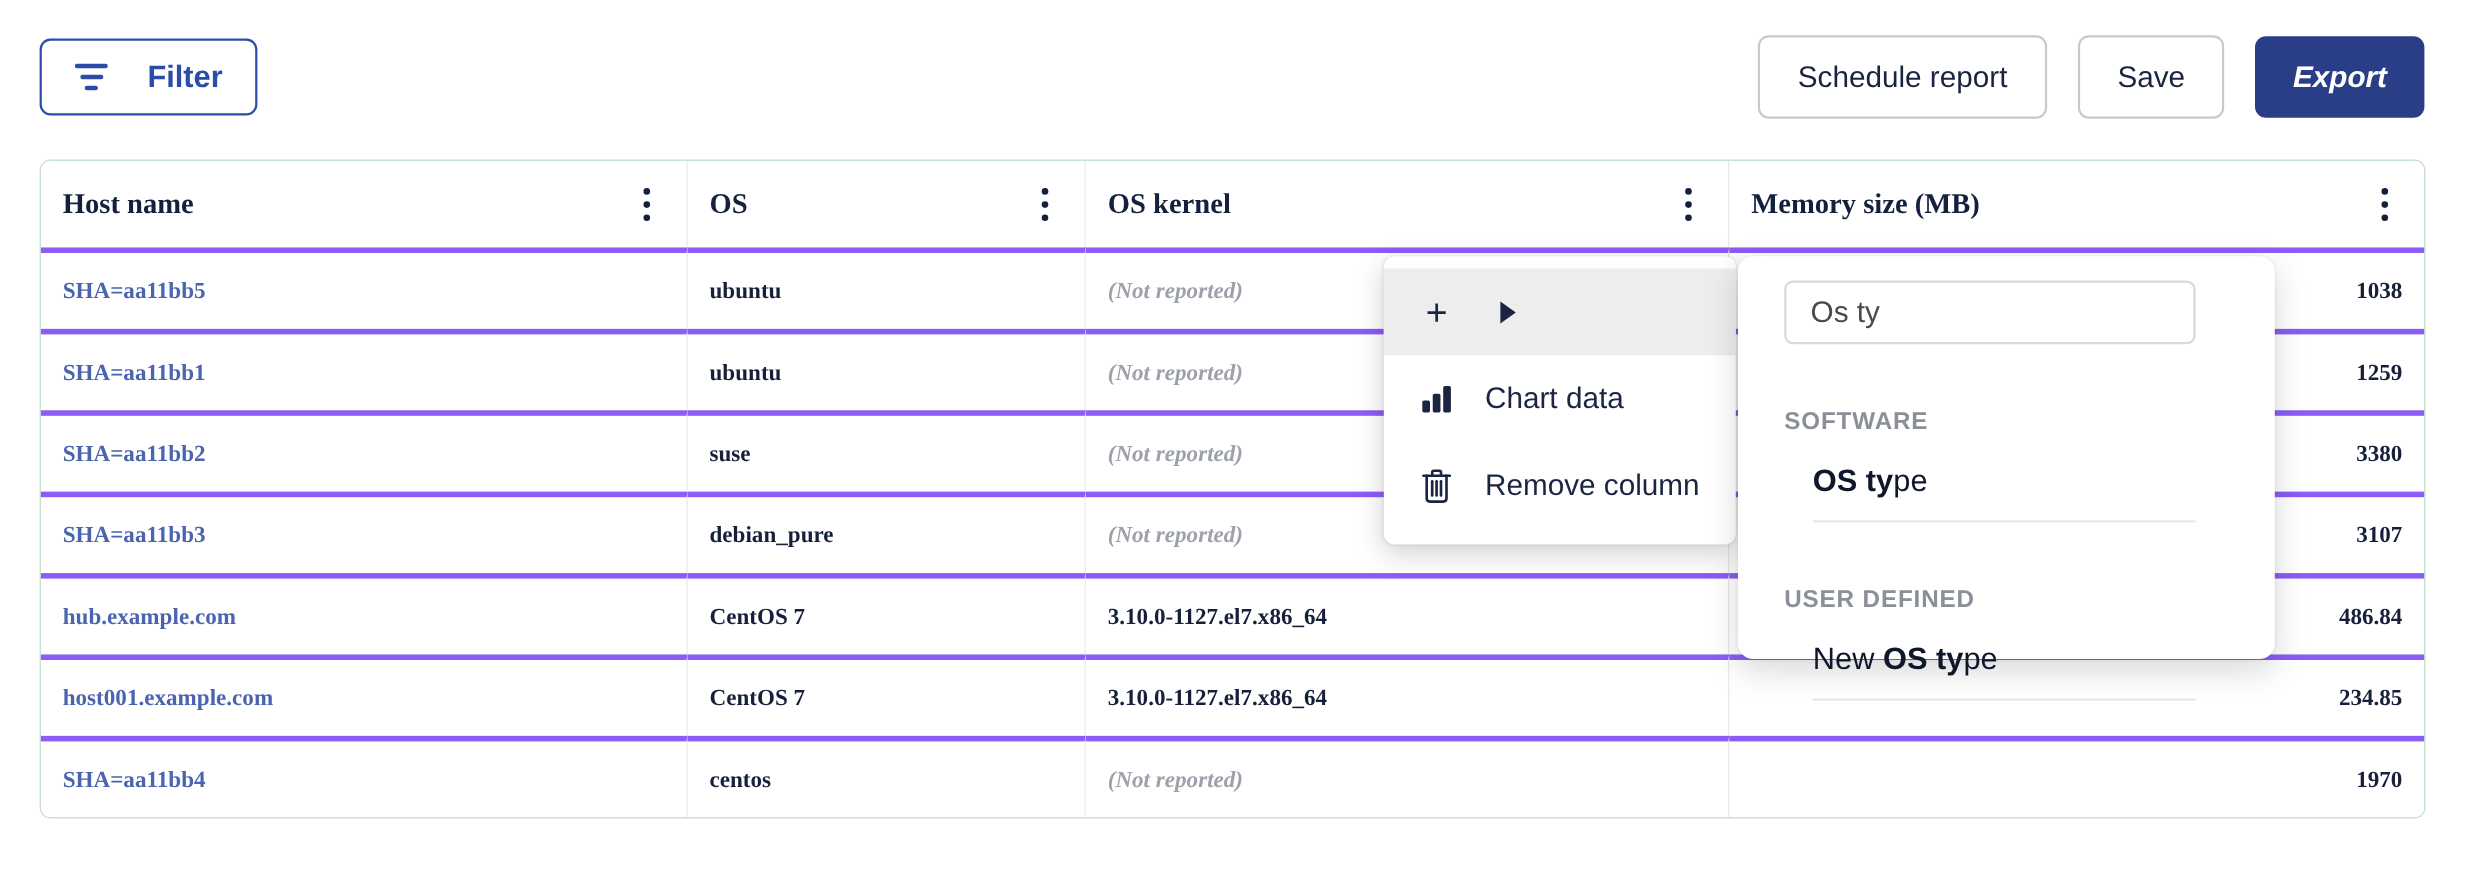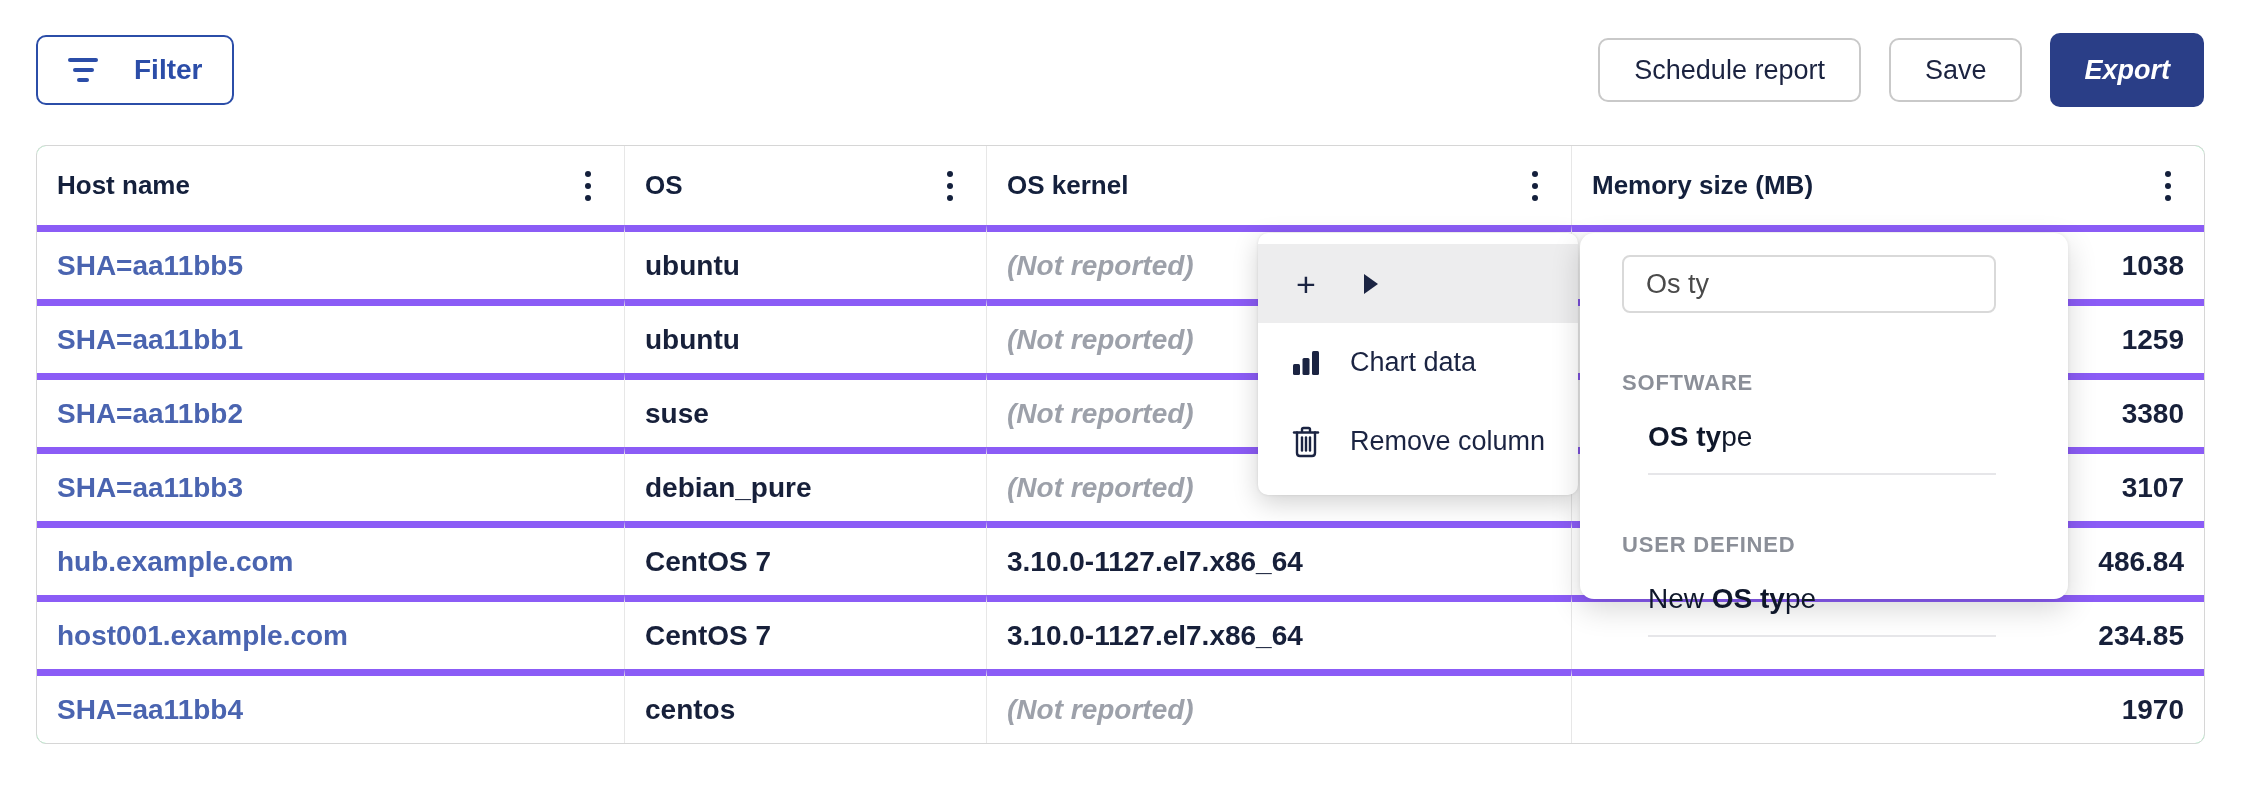--- a/index.html
+++ b/index.html
@@ -15,37 +15,37 @@
          font-family:inherit; }
   .btn-filter { height:70px; padding:0 30px; gap:36px;
                 border:2px solid #2b4da8; color:#2b4da8;
                 font-size:28px; font-weight:700; }
   .filter-icon { display:flex; flex-direction:column; align-items:center; gap:6px; }
   .filter-icon i { display:block; height:4px; border-radius:2px; background:#2b4da8; }
   .filter-icon i:nth-child(1){ width:30px; }
   .filter-icon i:nth-child(2){ width:21px; }
   .filter-icon i:nth-child(3){ width:12px; }
   .toolbar-right { display:flex; align-items:center; gap:28px; }
-  .btn-secondary { height:64px; padding:0 34px; border:2px solid #c9c9c9;
+  .btn-secondary { height:76px; padding:0 34px; border:2px solid #c9c9c9;
                    color:#1b2340; font-size:27px; font-weight:500; }
   .btn-primary { height:74px; padding:0 34px; border:none; background:#2a3e87;
                  color:#ffffff; font-size:27px; font-weight:700;font-style:italic; }
 
   
   .table { position:absolute; left:36px; top:145px; width:2169px;
            border:1px solid #d6d6d6; border-radius:10px; overflow:hidden;
            display:grid; grid-template-columns:588px 362px 585px 632px;
-           background:#86efac; }
+           background:#86efac;font-family:Liberation Serif, serif; }
   .th, .td { display:flex; align-items:center; padding:0 16px 0 20px;
              border-right:1px solid #e7e7e7; background:#fff; }
   .th:nth-child(4n), .td.no-right { border-right:none; }
   .th { height:79px; justify-content:space-between;
         font-size:26px; font-weight:700; color:#14203c; }
-  .td { height:74px; border-top:7px solid #8b5cf6;
-        font-size:28px; font-weight:700; color:#17203a; }
+  .td { height:74px; border-top:5px solid #8b5cf6;
+        font-size:21px; font-weight:700; color:#17203a; }
   .td a { color:#4a64b0; text-decoration:none; font-weight:700; }
   .td.muted { color:#9da1aa; font-style:italic; }
   .td.num { justify-content:flex-end; padding-right:20px; }
   .kebab { width:40px; height:48px; display:flex; align-items:center;
            justify-content:center; background:transparent; border:none; cursor:pointer; }
   .kebab-dots { width:6px; height:6px; border-radius:50%; background:#14203c;
                 box-shadow:0 -12px 0 #14203c, 0 12px 0 #14203c; }
 
   
   .context-menu { position:absolute; left:1258px; top:233px; width:320px;

